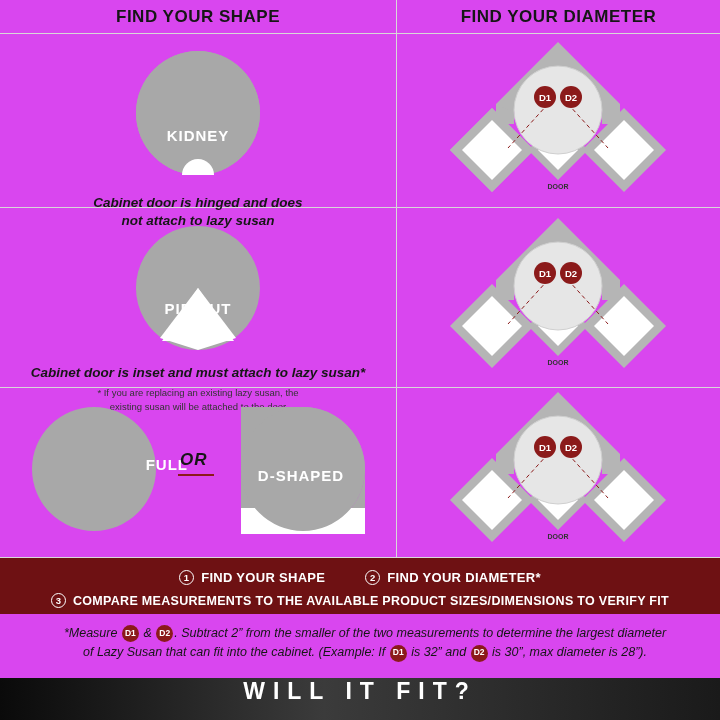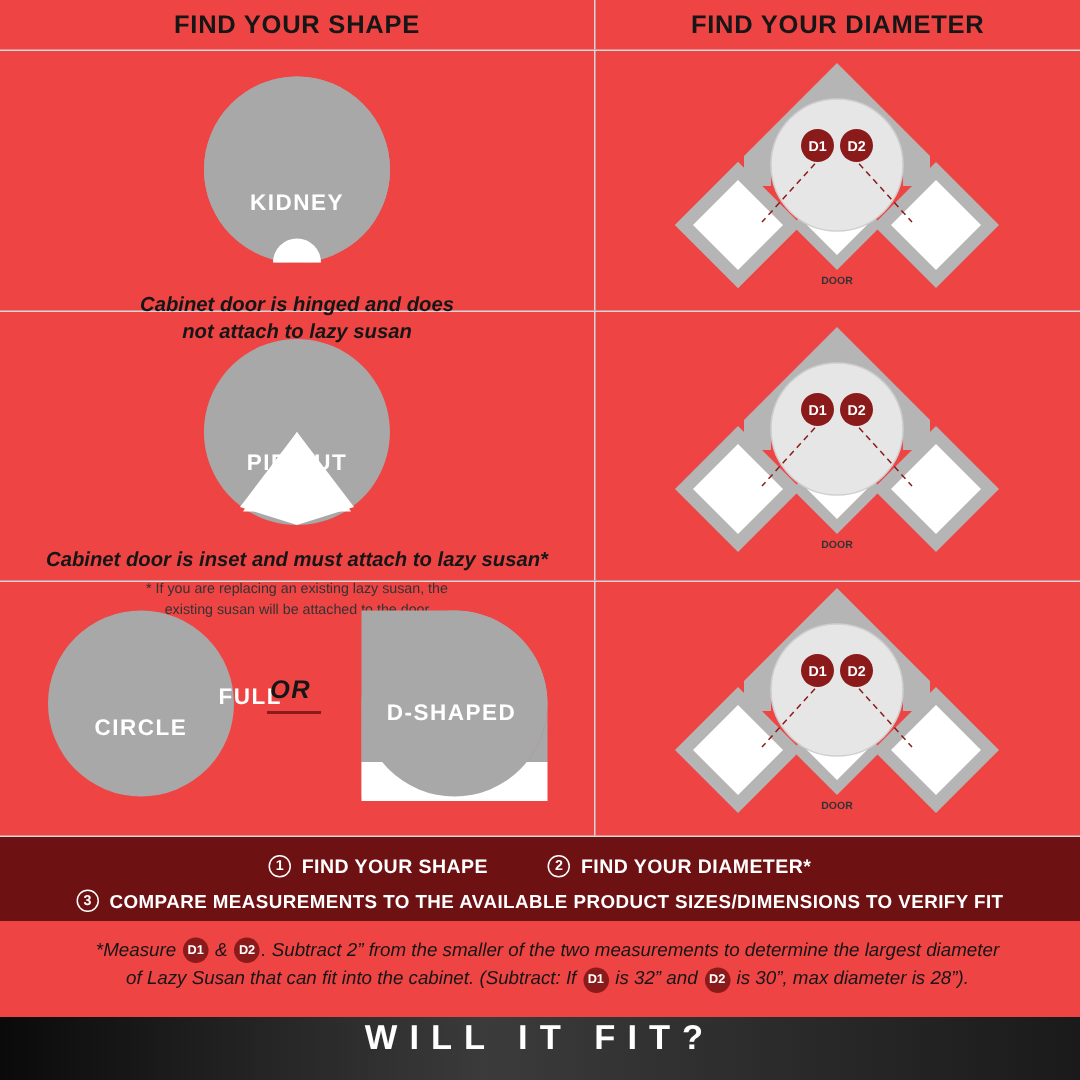--- a/index.html
+++ b/index.html
@@ -3,21 +3,21 @@
 <meta charset="utf-8">
 <style>
   * { box-sizing: border-box; }
   html, body { margin: 0; padding: 0; }
   body {
     width: 720px; height: 720px;
     font-family: "Liberation Sans", sans-serif;
     background: #ffffff;
     overflow: hidden;
   }
-  .page { position: relative; width: 720px; height: 720px; background: #ef4444; }
+  .page { position: relative; width: 720px; height: 720px; background: #d946ef; }
 
   
   .header {
     display: flex;
     height: 34px;
     border-bottom: 1px solid #d8d8d8;
   }
   .header .cell {
     display: flex; align-items: center; justify-content: center;
     font-weight: bold;
@@ -270,21 +270,20 @@
     <div class="row row3">
       <div class="left">
         <svg width="396" height="170" viewBox="0 0 396 170">
           <circle cx="94" cy="81" r="62" fill="#a8a8a8"></circle>
           <path d="M303 19 A 62 62 0 0 1 303 143 L 241 143 L 241 19 Z" fill="#a8a8a8"></path>
           <path d="M303 19 A 62 62 0 1 1 302.9 19 Z" fill="#a8a8a8"></path>
           <rect x="241" y="120" width="124" height="26" fill="#ffffff"></rect>
           <path d="M241 81 A 62 62 0 0 0 365 81 L 365 120 L 241 120 Z" fill="#a8a8a8"></path>
         </svg>
         <div class="shape-label" style="top:68px; width:188px; left:0;text-align:right;">FULL</div>
-        <div class="shape-label" style="top:89px; width:188px; left:0;">CIRCLE</div>
         <div class="shape-label" style="top:79px; width:190px; left:206px;">D-SHAPED</div>
         <div class="or-text" style="top:62px; left:180px;">OR</div>
         <div class="or-underline" style="top:86px; left:178px; width:36px;"></div>
       </div>
       <div class="right">
         <svg width="323" height="170" viewBox="0 0 323 170">
           <g transform="translate(161,88)">
             <g fill="#b5b5b5">
               <path d="M0,-84 L62,-22 L62,-2 L44,-2 L44,-14 L0,-58 L-44,-14 L-44,-2 L-62,-2 L-62,-22 Z"></path>
               <path d="M-66,-18 L-108,24 L-66,66 L-24,24 Z"></path>
@@ -323,21 +322,21 @@
       <span>COMPARE MEASUREMENTS TO THE AVAILABLE PRODUCT SIZES/DIMENSIONS TO VERIFY FIT</span>
     </div>
   </div>
 
   <div class="footnote">
     <span>*Measure</span>
     <span class="dpill">D1</span>
     <span>&amp;</span>
     <span class="dpill">D2</span><span>. Subtract 2” from the smaller of the two measurements to determine the largest diameter</span>
     <br>
-    <span>of Lazy Susan that can fit into the cabinet. (Subtract: If</span>
+    <span>of Lazy Susan that can fit into the cabinet. (Example: If</span>
     <span class="dpill">D1</span>
     <span>is 32” and</span>
     <span class="dpill">D2</span>
     <span>is 30”, max diameter is 28”).</span>
   </div>
 
   <div class="note">
     <b>NOTE:</b>
     <span>This product can be added to new or existing cabinetry or can replace an older model.</span>
   </div>

